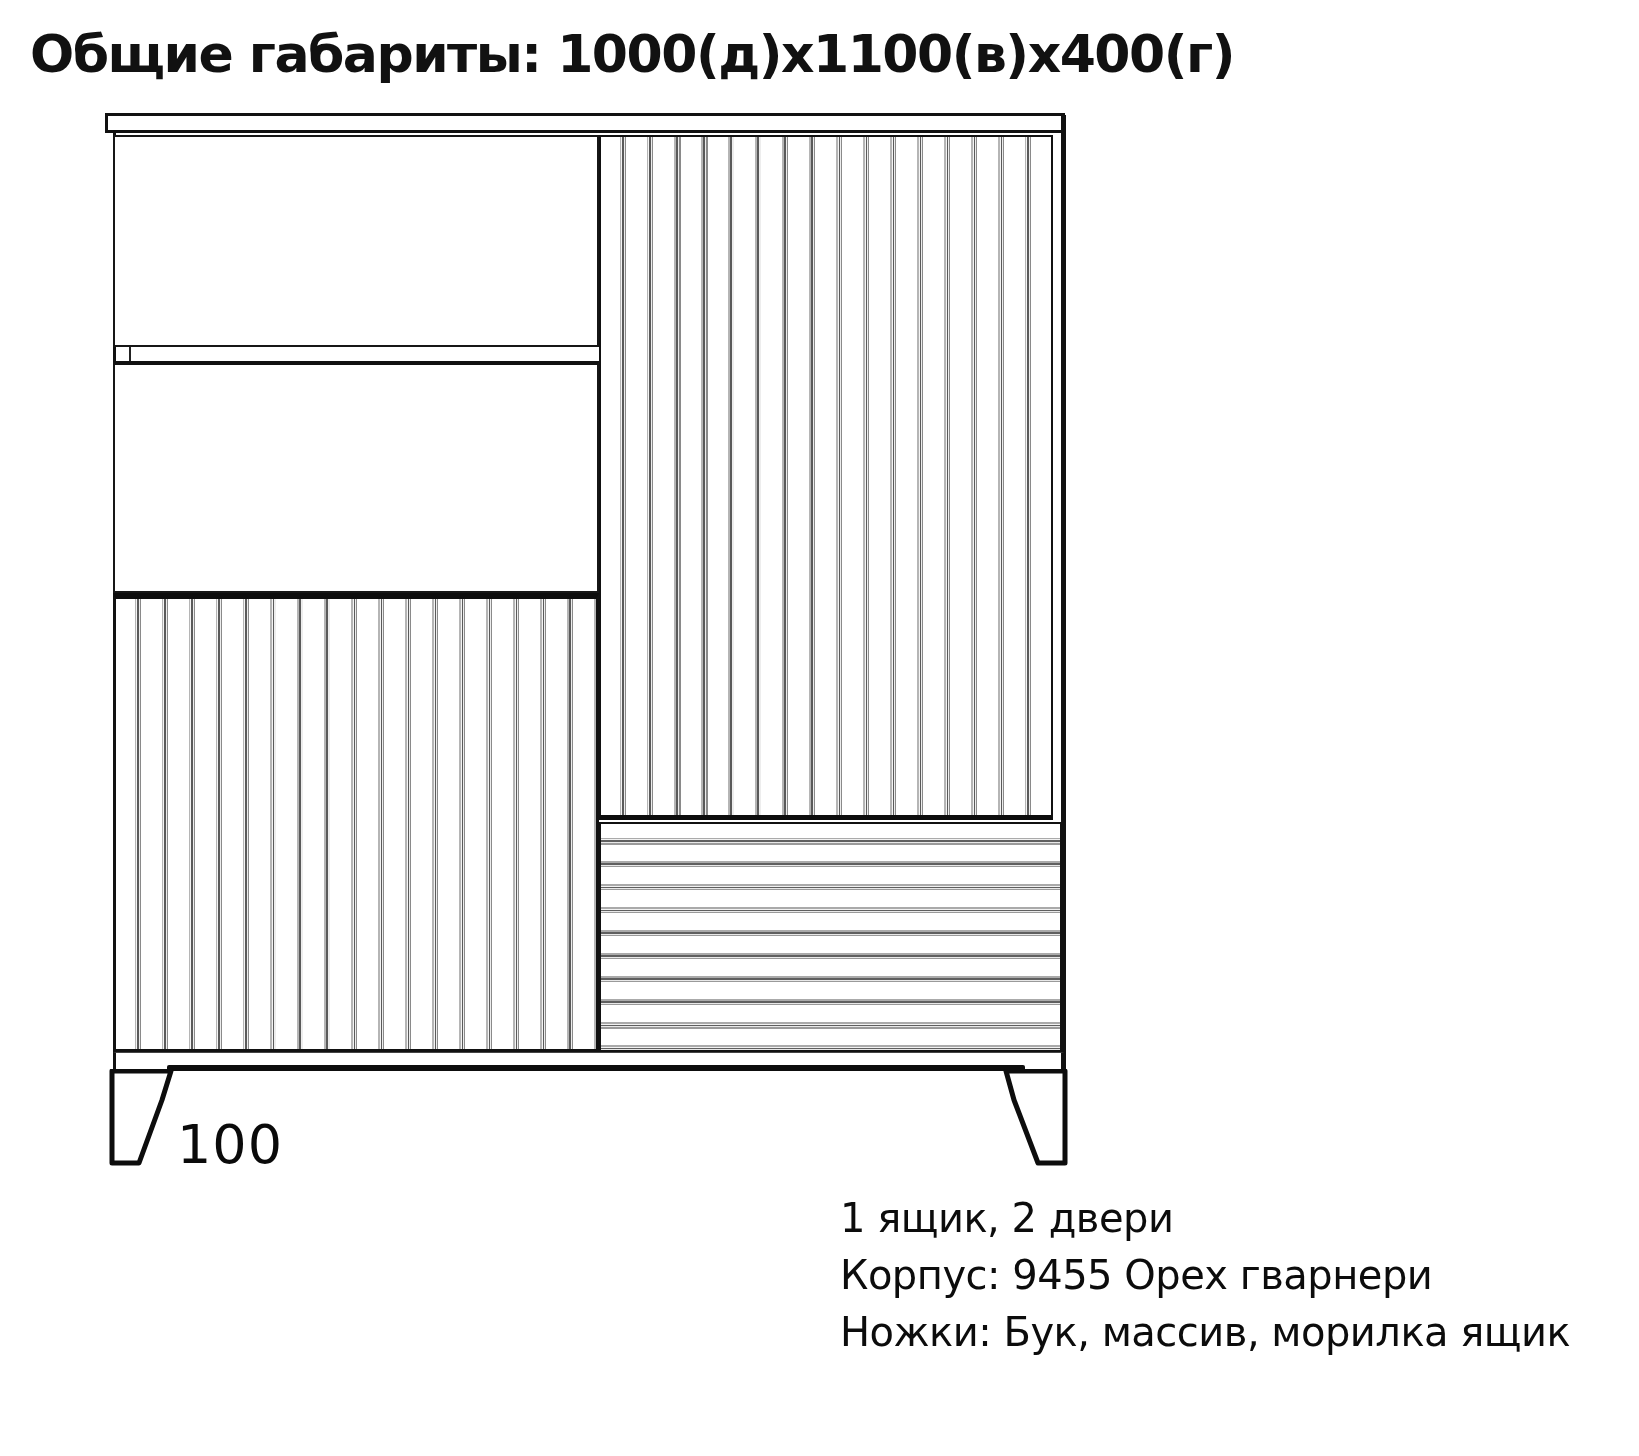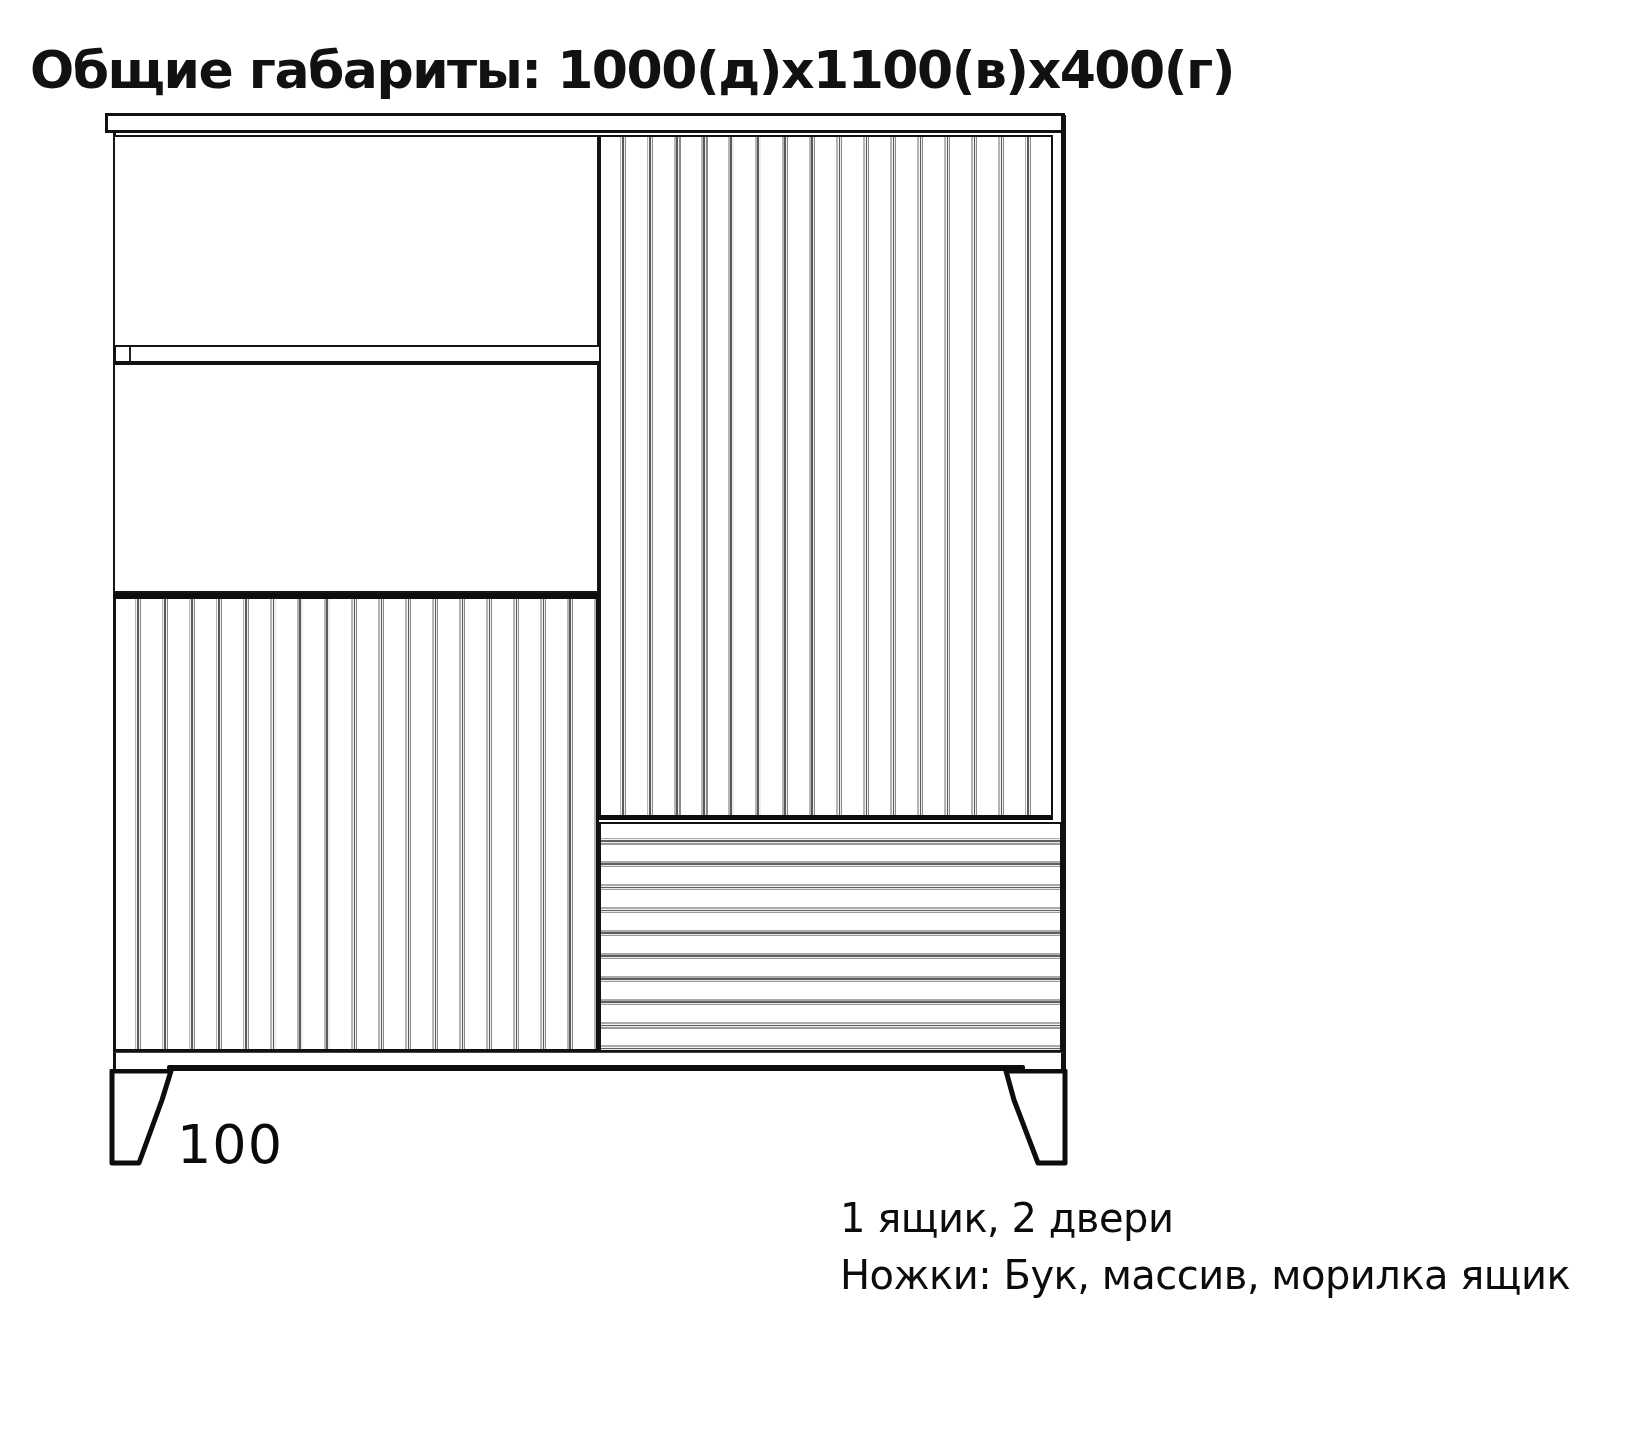--- a/index.html
+++ b/index.html
@@ -3,21 +3,21 @@
 <meta charset="utf-8">
 <style>
   html,body{margin:0;padding:0;}
   body{
     width:1639px;height:1456px;position:relative;background:#ffffff;
     font-family:"DejaVu Sans","Liberation Sans",sans-serif;color:#111;
     overflow:hidden;
   }
   
   .page-title{
-    position:absolute;left:30px;top:40px;width:1160px;
+    position:absolute;left:30px;top:24px;width:1160px;
     font-size:52px;font-weight:600;letter-spacing:-1.5px;white-space:nowrap;
   }
   
   .drawing{position:absolute;left:105px;top:113px;width:965px;height:1070px;}
   .drawing *{box-sizing:border-box;}
   .part{position:absolute;background:#fff;}
   .top-panel{left:0;top:0;width:960px;height:20px;border:3px solid #111;}
   .edge-left{left:8px;top:20px;width:3px;height:938px;background:#111;}
   .edge-right{left:956px;top:2px;width:5px;height:956px;background:#111;}
   .inner-side-line{left:24px;top:22px;width:2px;height:458px;background:#222;}
@@ -113,14 +113,15 @@
     <svg width="70" height="100" viewBox="0 0 70 100">
       <polygon points="7,2 66,2 66,94 39,94 15,31" fill="#ffffff" stroke="#0d0d0d" stroke-width="5" stroke-linejoin="round"></polygon>
     </svg>
   </div>
 
   <div class="leg-label">100</div>
 </div>
 
 <div class="specs">
   <div>1 ящик, 2 двери</div>
+  <div>Корпус: 9455 Орех гварнери</div>
   <div>Ножки: Бук, массив, морилка ящик</div>
 </div>
 
 </body></html>

